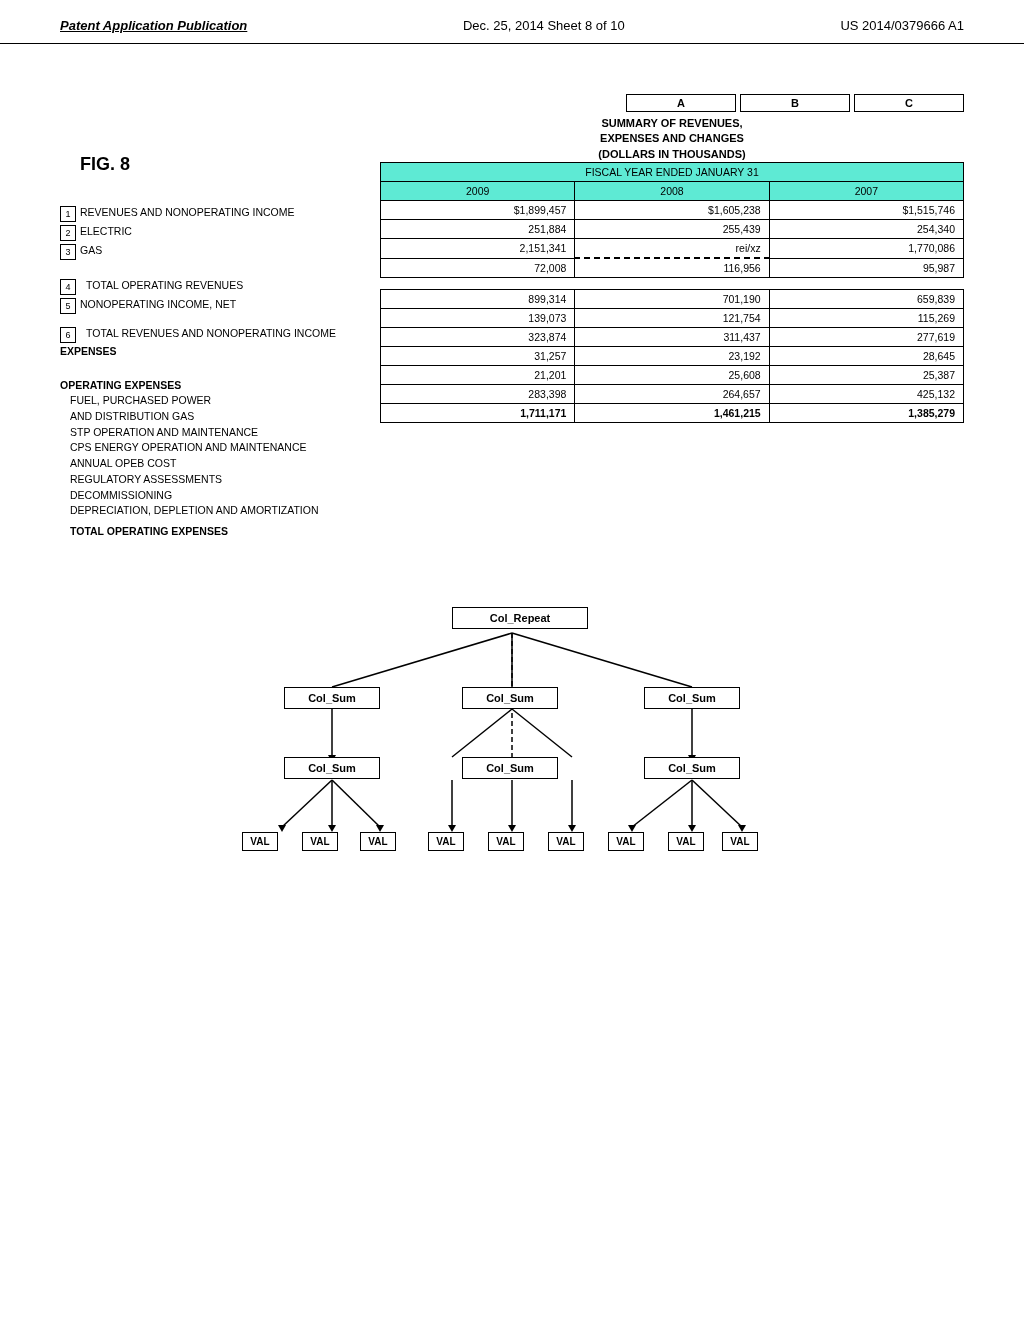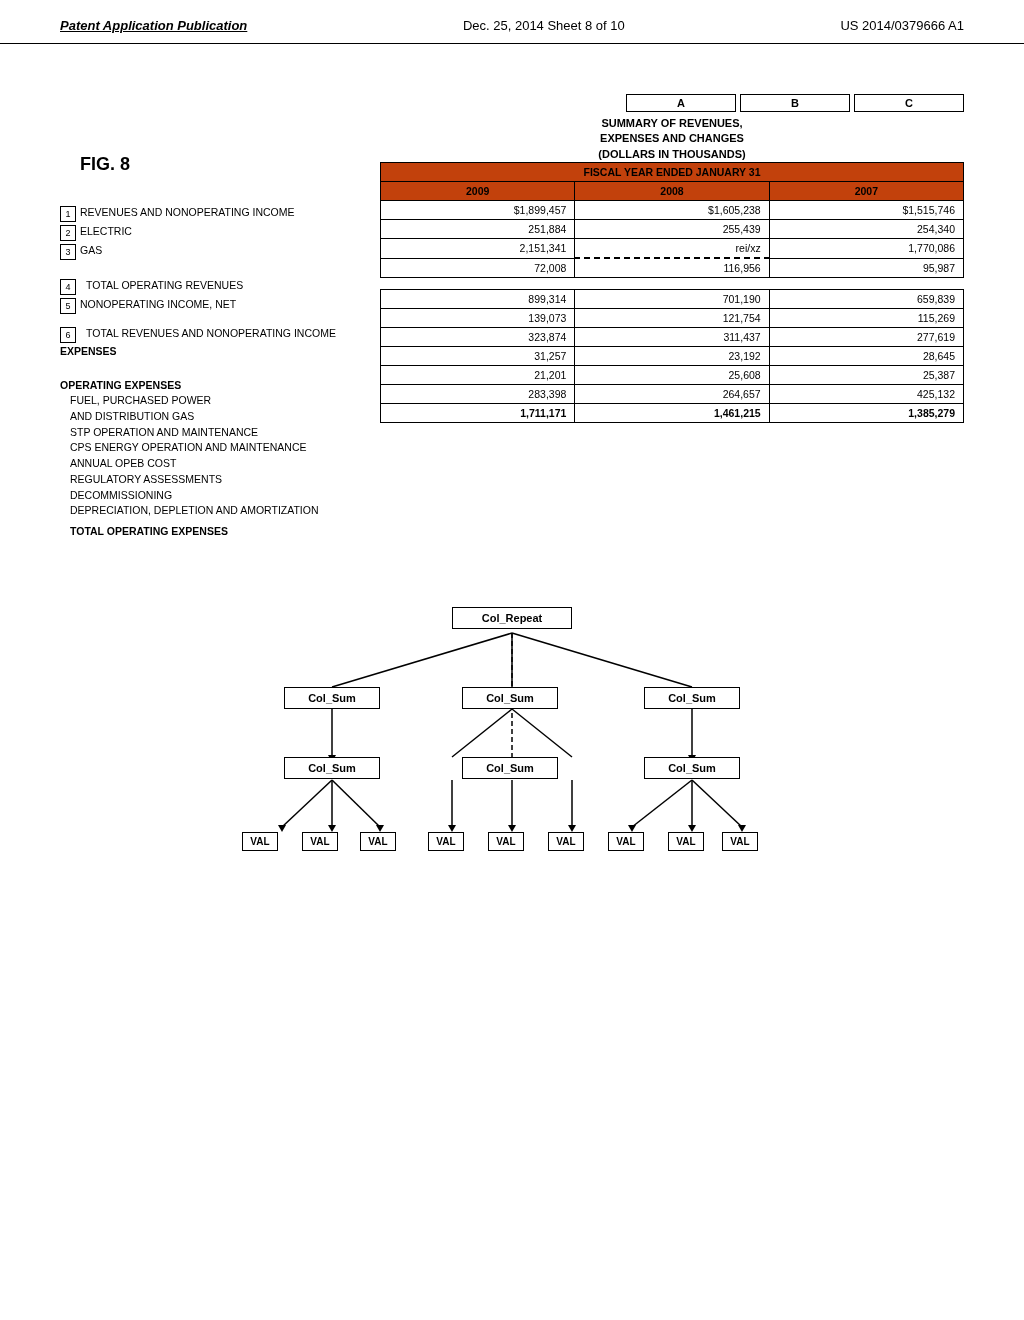--- a/index.html
+++ b/index.html
@@ -136,22 +136,22 @@
       width: 100%;
       border-collapse: collapse;
       font-size: 10.5px;
     }
     .data-table th, .data-table td {
       border: 1px solid #000;
       text-align: center;
       padding: 3px 6px;
     }
     .data-table th {
-      font-weight: bold;
-      background: #c2410c;
+      font-weight: normal;
+      background: #5eead4;
     }
     .data-table .span-header {
       border: 1px solid #000;
     }
     .data-table td.num {
       text-align: right;
       padding-right: 8px;
       padding-left: 11px;
     }
 
@@ -409,21 +409,21 @@
         <line x1="480" y1="183" x2="420" y2="230" stroke="#000" stroke-width="1.5"></line>
         <polygon points="420,235 416,228 424,228" fill="#000"></polygon>
 
         <line x1="480" y1="183" x2="480" y2="230" stroke="#000" stroke-width="1.5"></line>
         <polygon points="480,235 476,228 484,228" fill="#000"></polygon>
 
         <line x1="480" y1="183" x2="530" y2="230" stroke="#000" stroke-width="1.5"></line>
         <polygon points="530,235 526,228 534,228" fill="#000"></polygon>
       </svg>
 
-      <div class="node-box" style="top:10px; left:240px; width:120px;">
+      <div class="node-box" style="top:10px; left:240px; width:136px;">
         <span>Col_Repeat</span>
       </div>
 
       <div class="node-box" style="top:90px; left:72px; width:96px;">
         <span>Col_Sum</span>
       </div>
       <div class="node-box" style="top:90px; left:250px; width:96px;">
         <span>Col_Sum</span>
       </div>
       <div class="node-box" style="top:90px; left:432px; width:96px;">

